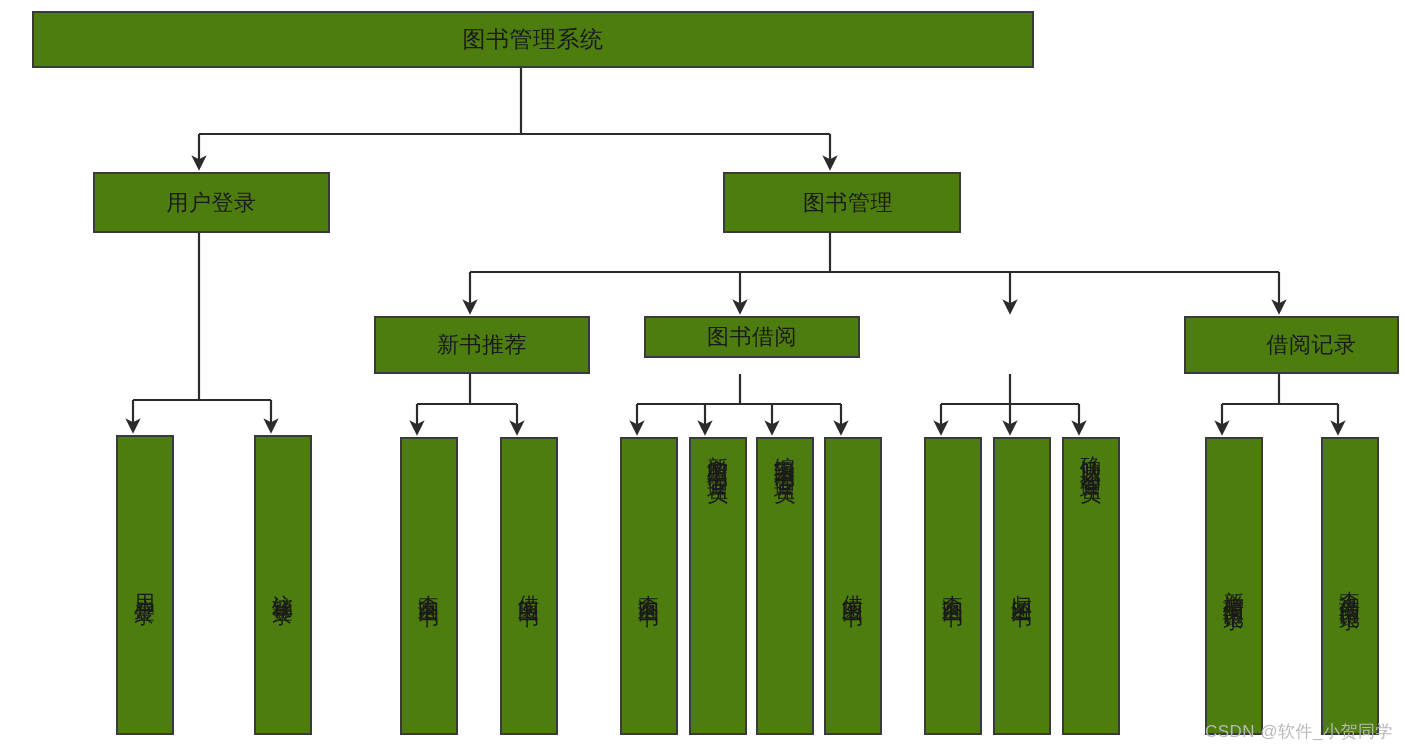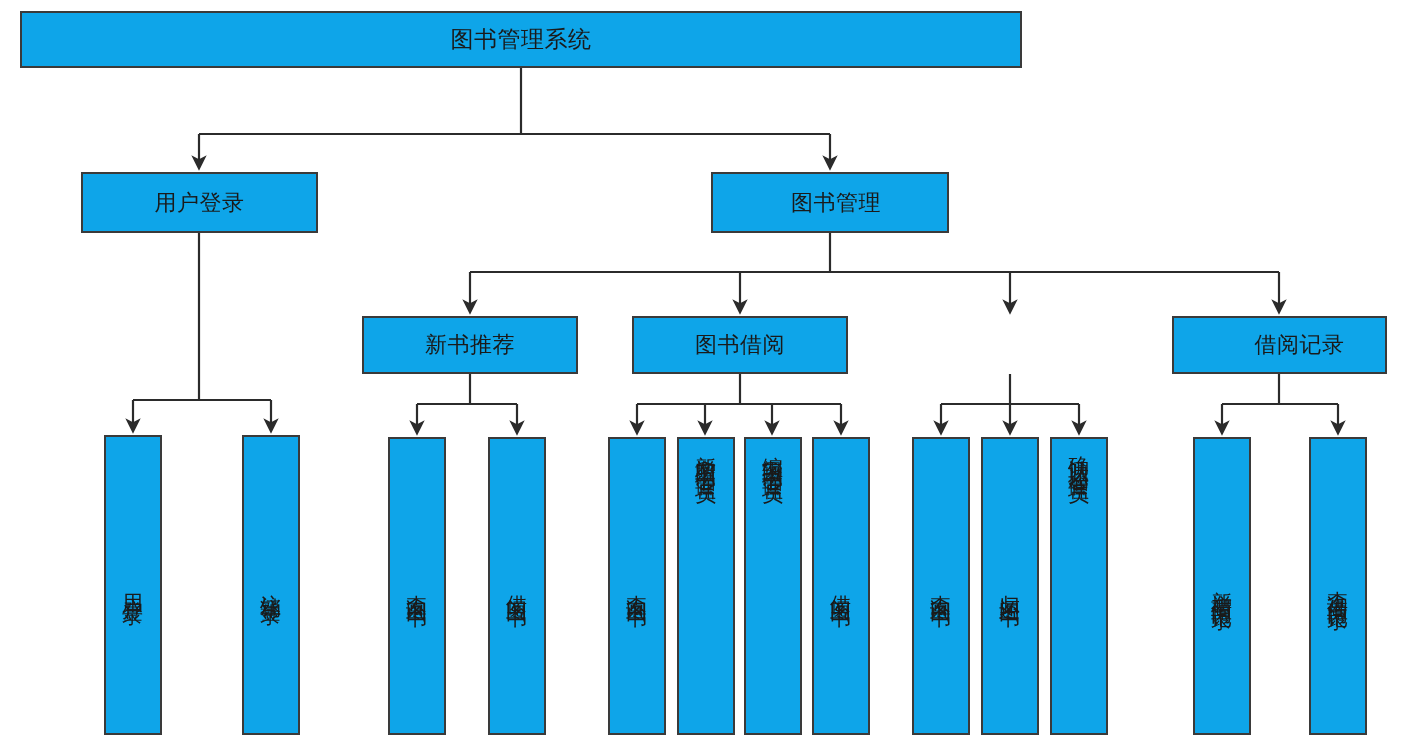--- a/index.html
+++ b/index.html
@@ -15,26 +15,27 @@
     position: relative;
   }
   #diagram-root {
     position: relative;
     width: 1405px;
     height: 747px;
   }
   .node {
     position: absolute;
     box-sizing: border-box;
-    background: #0ea5e9;
+    background: #4d7c0f;
     border: 2px solid #3a3a3a;
     display: flex;
     align-items: center;
     justify-content: center;
     color: #1a1a1a;
+    margin-left: 12px;
   }
   .node-label {
     font-size: 22px;
     line-height: 1.25;
     letter-spacing: 0.5px;
     white-space: pre-line;
     text-align: center;
     color: #1a1a1a;
   }
   .node.root .node-label { font-size: 23px; }
@@ -147,21 +148,21 @@
   <div class="node level2" style="left:81px; top:172px; width:237px; height:61px;">
     <span class="node-label">用户登录</span>
   </div>
   <div class="node level2" style="left:711px; top:172px; width:238px; height:61px;padding-left:12px;">
     <span class="node-label">图书管理</span>
   </div>
 
   <div class="node level3" style="left:362px; top:316px; width:216px; height:58px;">
     <span class="node-label">新书推荐</span>
   </div>
-  <div class="node level3" style="left:632px; top:316px; width:216px; height:58px;">
+  <div class="node level3" style="left:632px; top:316px; width:216px; height:42px;">
     <span class="node-label">图书借阅</span>
   </div>
   <div class="node level3" style="left:1172px; top:316px; width:215px; height:58px;padding-left:40px;">
     <span class="node-label">借阅记录</span>
   </div>
 
   <div class="node leaf centered" style="left:104px; top:435px; width:58px; height:300px;">
     <span class="node-label">用户登录</span>
   </div>
   <div class="node leaf centered" style="left:242px; top:435px; width:58px; height:300px;">
@@ -198,14 +199,15 @@
     <span class="node-label">确认归还（管理员）</span>
   </div>
 
   <div class="node leaf centered" style="left:1193px; top:437px; width:58px; height:298px;">
     <span class="node-label">新增借阅记录</span>
   </div>
   <div class="node leaf centered" style="left:1309px; top:437px; width:58px; height:298px;">
     <span class="node-label">查询借阅记录</span>
   </div>
 
+  <div class="watermark">CSDN @软件_小贺同学</div>
 
 </div>
 
 </body></html>

